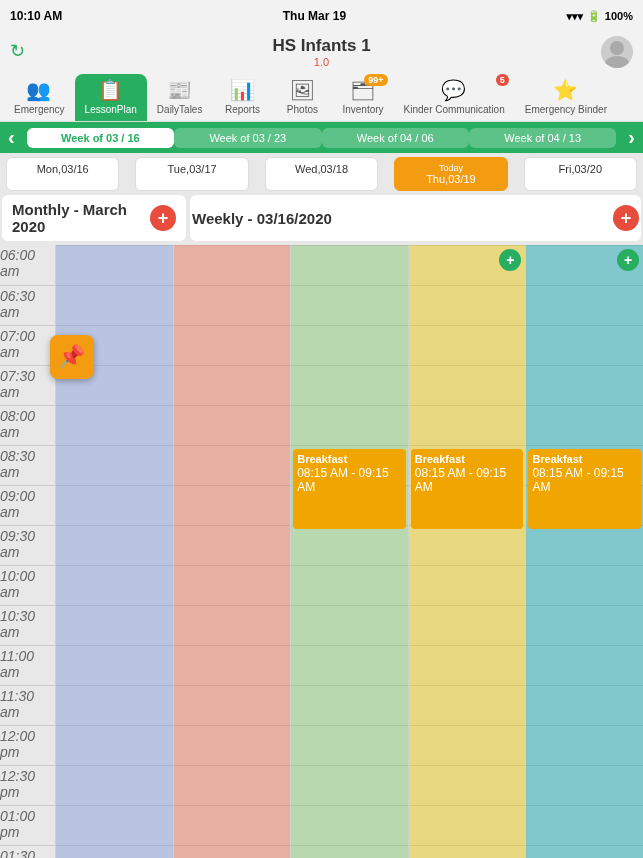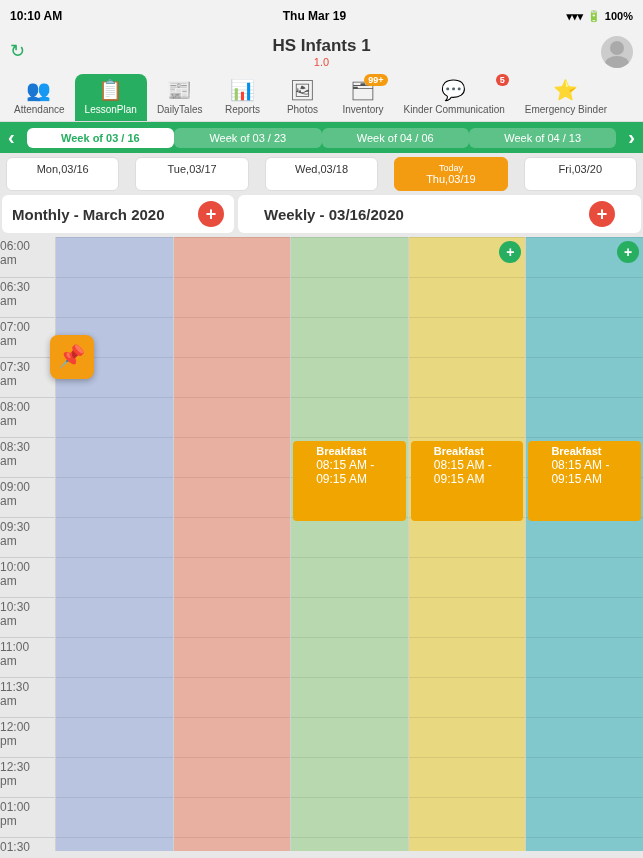--- a/index.html
+++ b/index.html
@@ -152,33 +152,33 @@
       border-color: #f39c12;
     }
 
     
     .calendar-headers {
       display: flex;
       background: #e8e8e8;
       padding: 0 0 4px 0;
     }
     .cal-header-left {
-      width: 232px;
+      width: 184px;
       display: flex;
       align-items: center;
       padding: 6px 10px;
       background: white;
       margin: 0 2px;
       border-radius: 6px;
     }
     .cal-header-right {
       flex: 1;
       display: flex;
       align-items: center;
-      padding: 6px 26px;
+      padding: 6px 2px;
       background: white;
       margin: 0 2px;
       border-radius: 6px;
     }
     .cal-header-title { font-size: 15px; font-weight: bold; color: #333; flex: 1; }
     .cal-add-btn {
       width: 26px;
       height: 26px;
       background: #e74c3c;
       border-radius: 50%;
@@ -197,23 +197,24 @@
       flex-shrink: 0;
       background: #e8e8e8;
     }
     .time-slot {
       height: 40px;
       display: flex;
       align-items: flex-start;
       justify-content: flex-end;
       padding-right: 18px;
       padding-top: 2px;
-      font-size: 12px;
+      font-size: 14px;
       color: #666;
       border-top: 1px solid #ccc;
+      font-style: italic;
     }
     .time-slot:first-child { border-top: none; }
 
     .day-columns {
       display: flex;
       flex: 1;
     }
     .day-col {
       flex: 1;
       position: relative;
@@ -226,21 +227,21 @@
     }
     .day-col.mon { background: #b8c4e0; }
     .day-col.tue { background: #e8b0a0; }
     .day-col.wed { background: #b8d8b0; }
     .day-col.thu { background: #e8d880; }
     .day-col.fri { background: #80c8cc; }
 
     .event-block {
       position: absolute;
       border-radius: 4px;
-      padding: 4px 23px;
+      padding: 4px 4px;
       font-size: 11px;
       font-weight: bold;
       color: white;
       z-index: 2;
       left: 2px;
       right: 2px;
     }
     .event-time { font-size: 12px; font-weight: normal; margin-top: 1px; }
 
     
@@ -308,21 +309,21 @@
     <svg width="32" height="32" viewBox="0 0 32 32">
         <circle cx="16" cy="12" r="7" fill="#aaa"></circle>
         <ellipse cx="16" cy="28" rx="12" ry="8" fill="#aaa"></ellipse>
       </svg>
   </div>
 </div>
 
 <div class="nav-tabs">
   <div class="nav-tab">
     <span class="nav-tab-icon">👥</span>
-    <span>Attendance</span>
+    <span>Emergency</span>
   </div>
   <div class="nav-tab active">
     <span class="nav-tab-icon">📋</span>
     <span>LessonPlan</span>
   </div>
   <div class="nav-tab">
     <span class="nav-tab-icon">📰</span>
     <span>DailyTales</span>
   </div>
   <div class="nav-tab">

